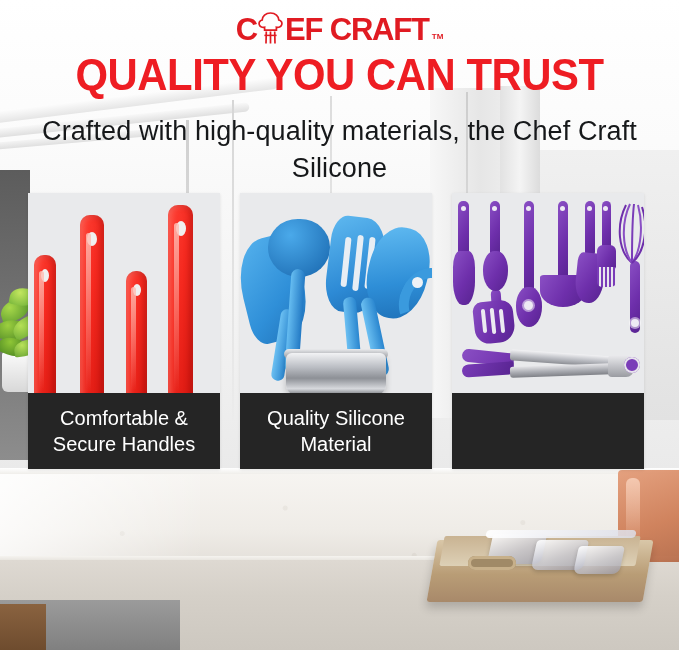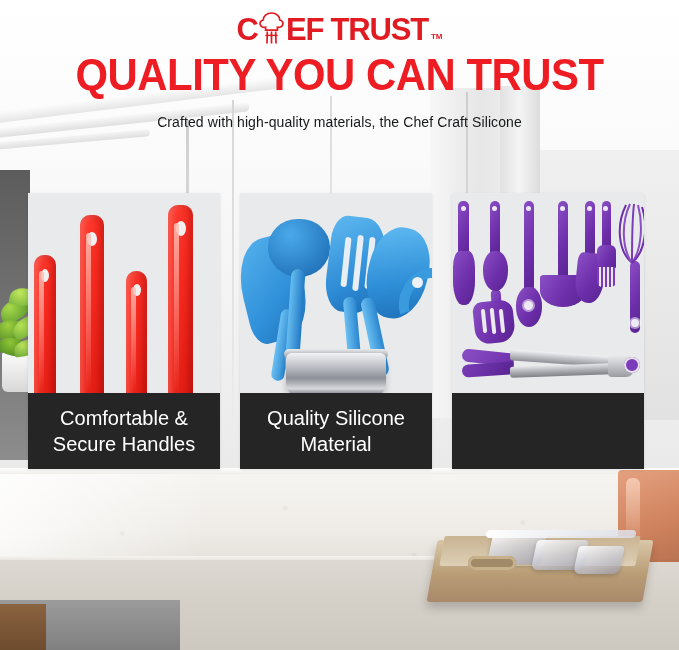--- a/index.html
+++ b/index.html
@@ -98,21 +98,21 @@
   .headline{
     position:absolute;left:0;top:52px;width:679px;text-align:center;
     font-size:45px;font-weight:bold;color:#ee1d23;
     letter-spacing:-0.5px;line-height:1;
     font-family:"Liberation Sans Narrow","Liberation Sans",sans-serif;
     transform:scaleX(.93);transform-origin:center top;
     white-space:nowrap;
   }
   .subhead{
     position:absolute;left:0;top:113px;width:679px;text-align:center;
-    font-size:14px;color:#16181a;line-height:1.37;
+    font-size:27px;color:#16181a;line-height:1.37;
     font-family:"Liberation Sans", sans-serif;
     letter-spacing:.1px;
   }
   .subhead span{display:block;}
 
   
   .panel{position:absolute;top:193px;width:192px;height:276px;overflow:hidden;
     box-shadow:0 1px 3px rgba(0,0,0,.10);}
   .p1{left:28px;}
   .p2{left:240px;}
@@ -217,21 +217,21 @@
   <div class="logo">
     <div class="logo-inner">
       <span class="logo-c">C</span>
       <span class="chef-hat">
         <svg width="25" height="34" viewBox="0 0 25 34">
           <path d="M12.5 2 C7.6 2 4.2 5.1 4.2 9.0 C1.8 9.6 0.6 11.6 1.3 13.7 C2.0 15.9 4.4 17.0 6.6 16.2 L6.6 19.2 L18.4 19.2 L18.4 16.2 C20.6 17.0 23.0 15.9 23.7 13.7 C24.4 11.6 23.2 9.6 20.8 9.0 C20.8 5.1 17.4 2 12.5 2 Z" fill="none" stroke="#e01b22" stroke-width="1.7"></path>
           <path d="M8.3 20.6 L8.0 32.5 M12.5 20.6 L12.5 32.5 M16.7 20.6 L17.0 32.5" stroke="#e01b22" stroke-width="1.7" fill="none"></path>
           <path d="M6.4 24.4 L18.6 24.4" stroke="#e01b22" stroke-width="1.5"></path>
         </svg>
       </span>
-      <span class="logo-rest">EF TRUST</span>
+      <span class="logo-rest">EF CRAFT</span>
       <span class="logo-tm">TM</span>
     </div>
   </div>
 
   <div class="headline">QUALITY YOU CAN TRUST</div>
 
   <div class="subhead">
     <span>Crafted with high-quality materials, the Chef Craft Silicone</span>
   </div>
 

